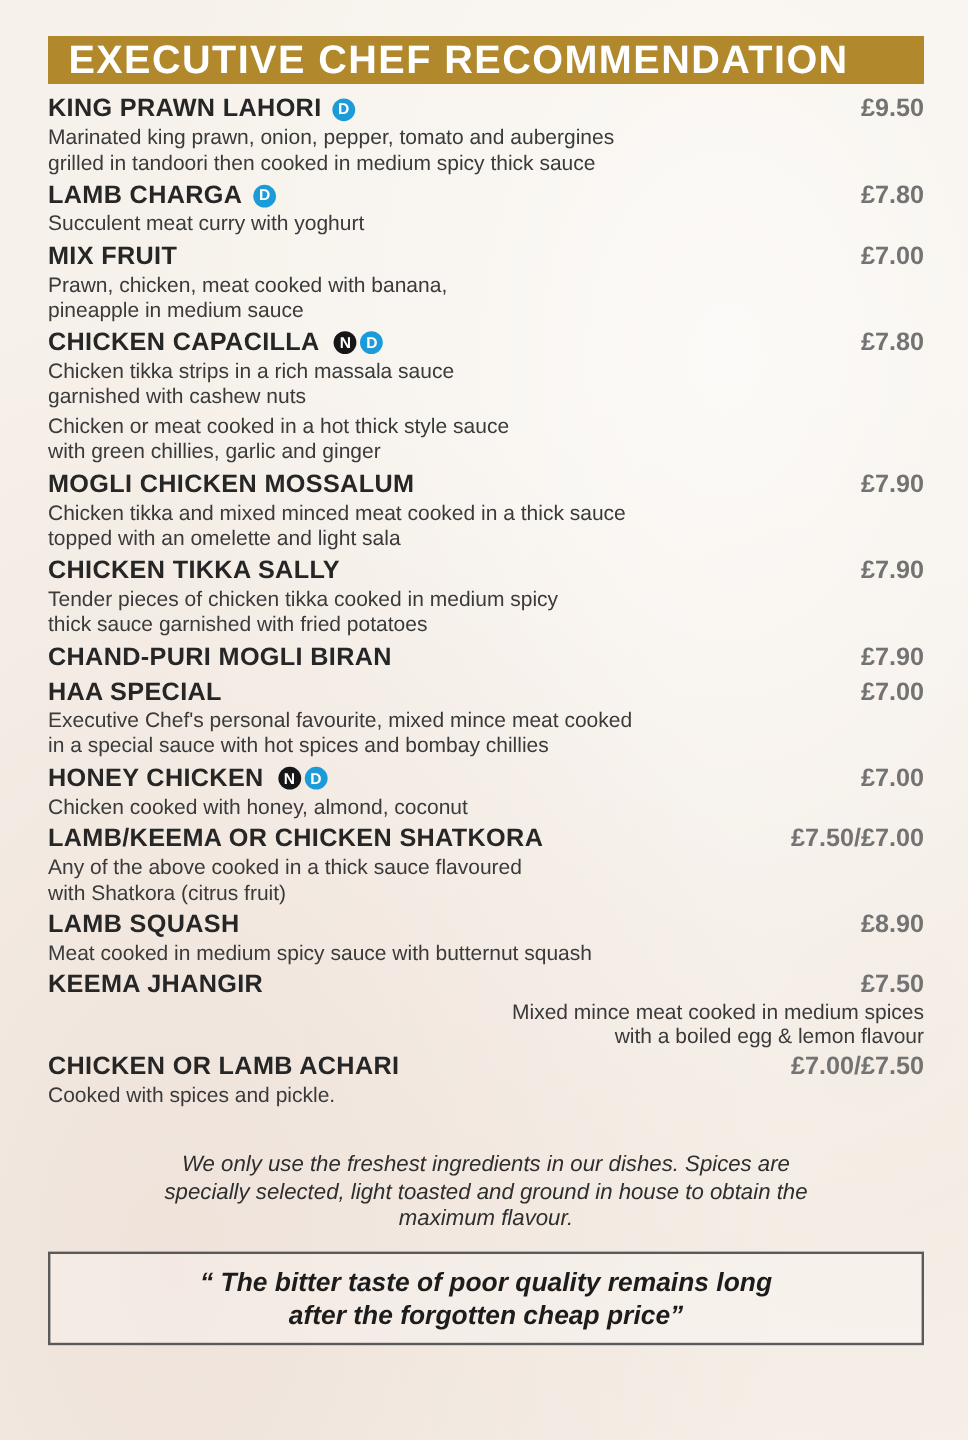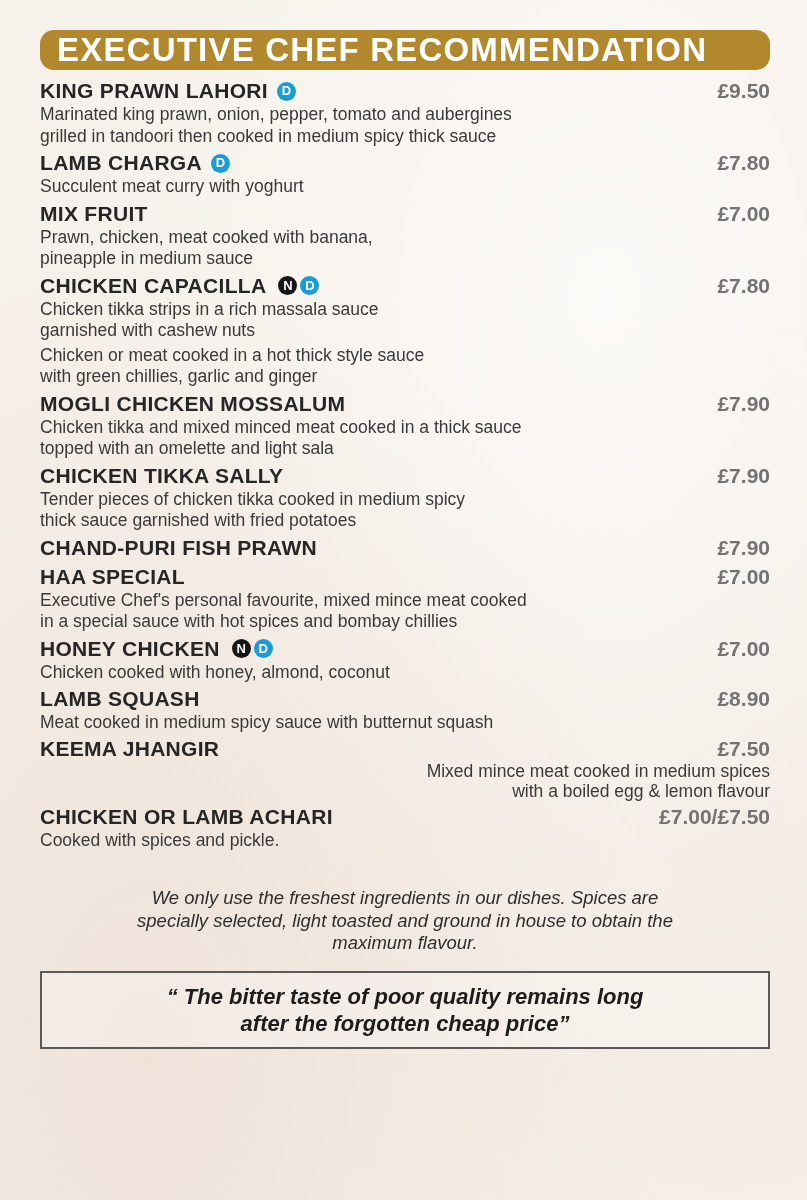--- a/index.html
+++ b/index.html
@@ -21,21 +21,20 @@
     background: #b1892c;
     color: #ffffff;
     display: flex;
     align-items: center;
     padding-left: 17px;
     font-size: 33px;
     font-weight: 800;
     letter-spacing: 1.2px;
     margin-bottom: 8px;
     white-space: nowrap;
-    border-radius: 14px;
   }
 
   .item { margin-bottom: 3px; }
   .item .row {
     display: flex;
     align-items: center;
     line-height: 26px;
   }
   .name {
     font-size: 21px;
@@ -171,21 +170,21 @@
       <div class="row">
         <span class="name">CHICKEN TIKKA SALLY</span>
         <span class="price">£7.90</span>
       </div>
       <div class="desc">Tender pieces of chicken tikka cooked in medium spicy
 thick sauce garnished with fried potatoes</div>
     </div>
 
     <div class="item">
       <div class="row">
-        <span class="name">CHAND-PURI FISH PRAWN</span>
+        <span class="name">CHAND-PURI MOGLI BIRAN</span>
         <span class="price">£7.90</span>
       </div>
     </div>
 
     <div class="item">
       <div class="row">
         <span class="name">HAA SPECIAL</span>
         <span class="price">£7.00</span>
       </div>
       <div class="desc">Executive Chef's personal favourite, mixed mince meat cooked
@@ -195,20 +194,28 @@
     <div class="item">
       <div class="row">
         <span class="name">HONEY CHICKEN</span>
         <span class="badge badge-n">N</span>
         <span class="badge badge-d">D</span>
         <span class="price">£7.00</span>
       </div>
       <div class="desc">Chicken cooked with honey, almond, coconut</div>
     </div>
 
+    <div class="item">
+      <div class="row">
+        <span class="name">LAMB/KEEMA OR CHICKEN SHATKORA</span>
+        <span class="price">£7.50/£7.00</span>
+      </div>
+      <div class="desc">Any of the above cooked in a thick sauce flavoured
+with Shatkora (citrus fruit)</div>
+    </div>
 
     <div class="item">
       <div class="row">
         <span class="name">LAMB SQUASH</span>
         <span class="price">£8.90</span>
       </div>
       <div class="desc">Meat cooked in medium spicy sauce with butternut squash</div>
     </div>
 
     <div class="item tight">

